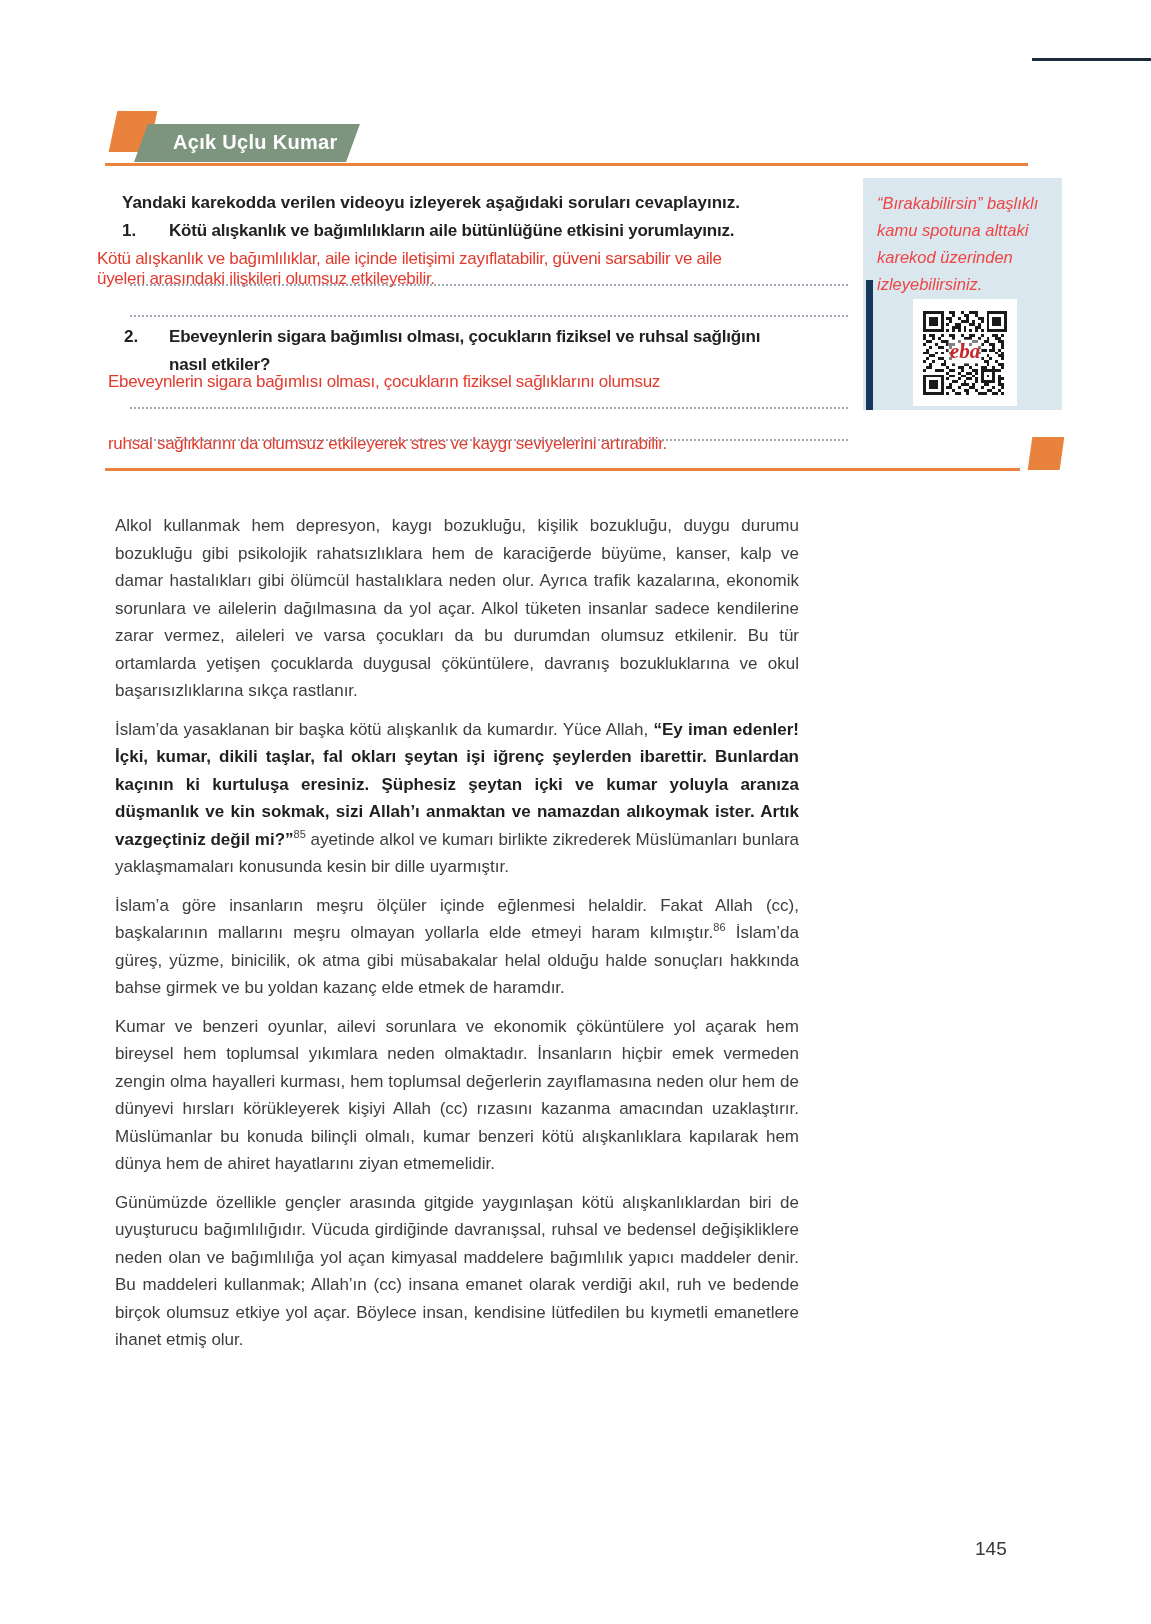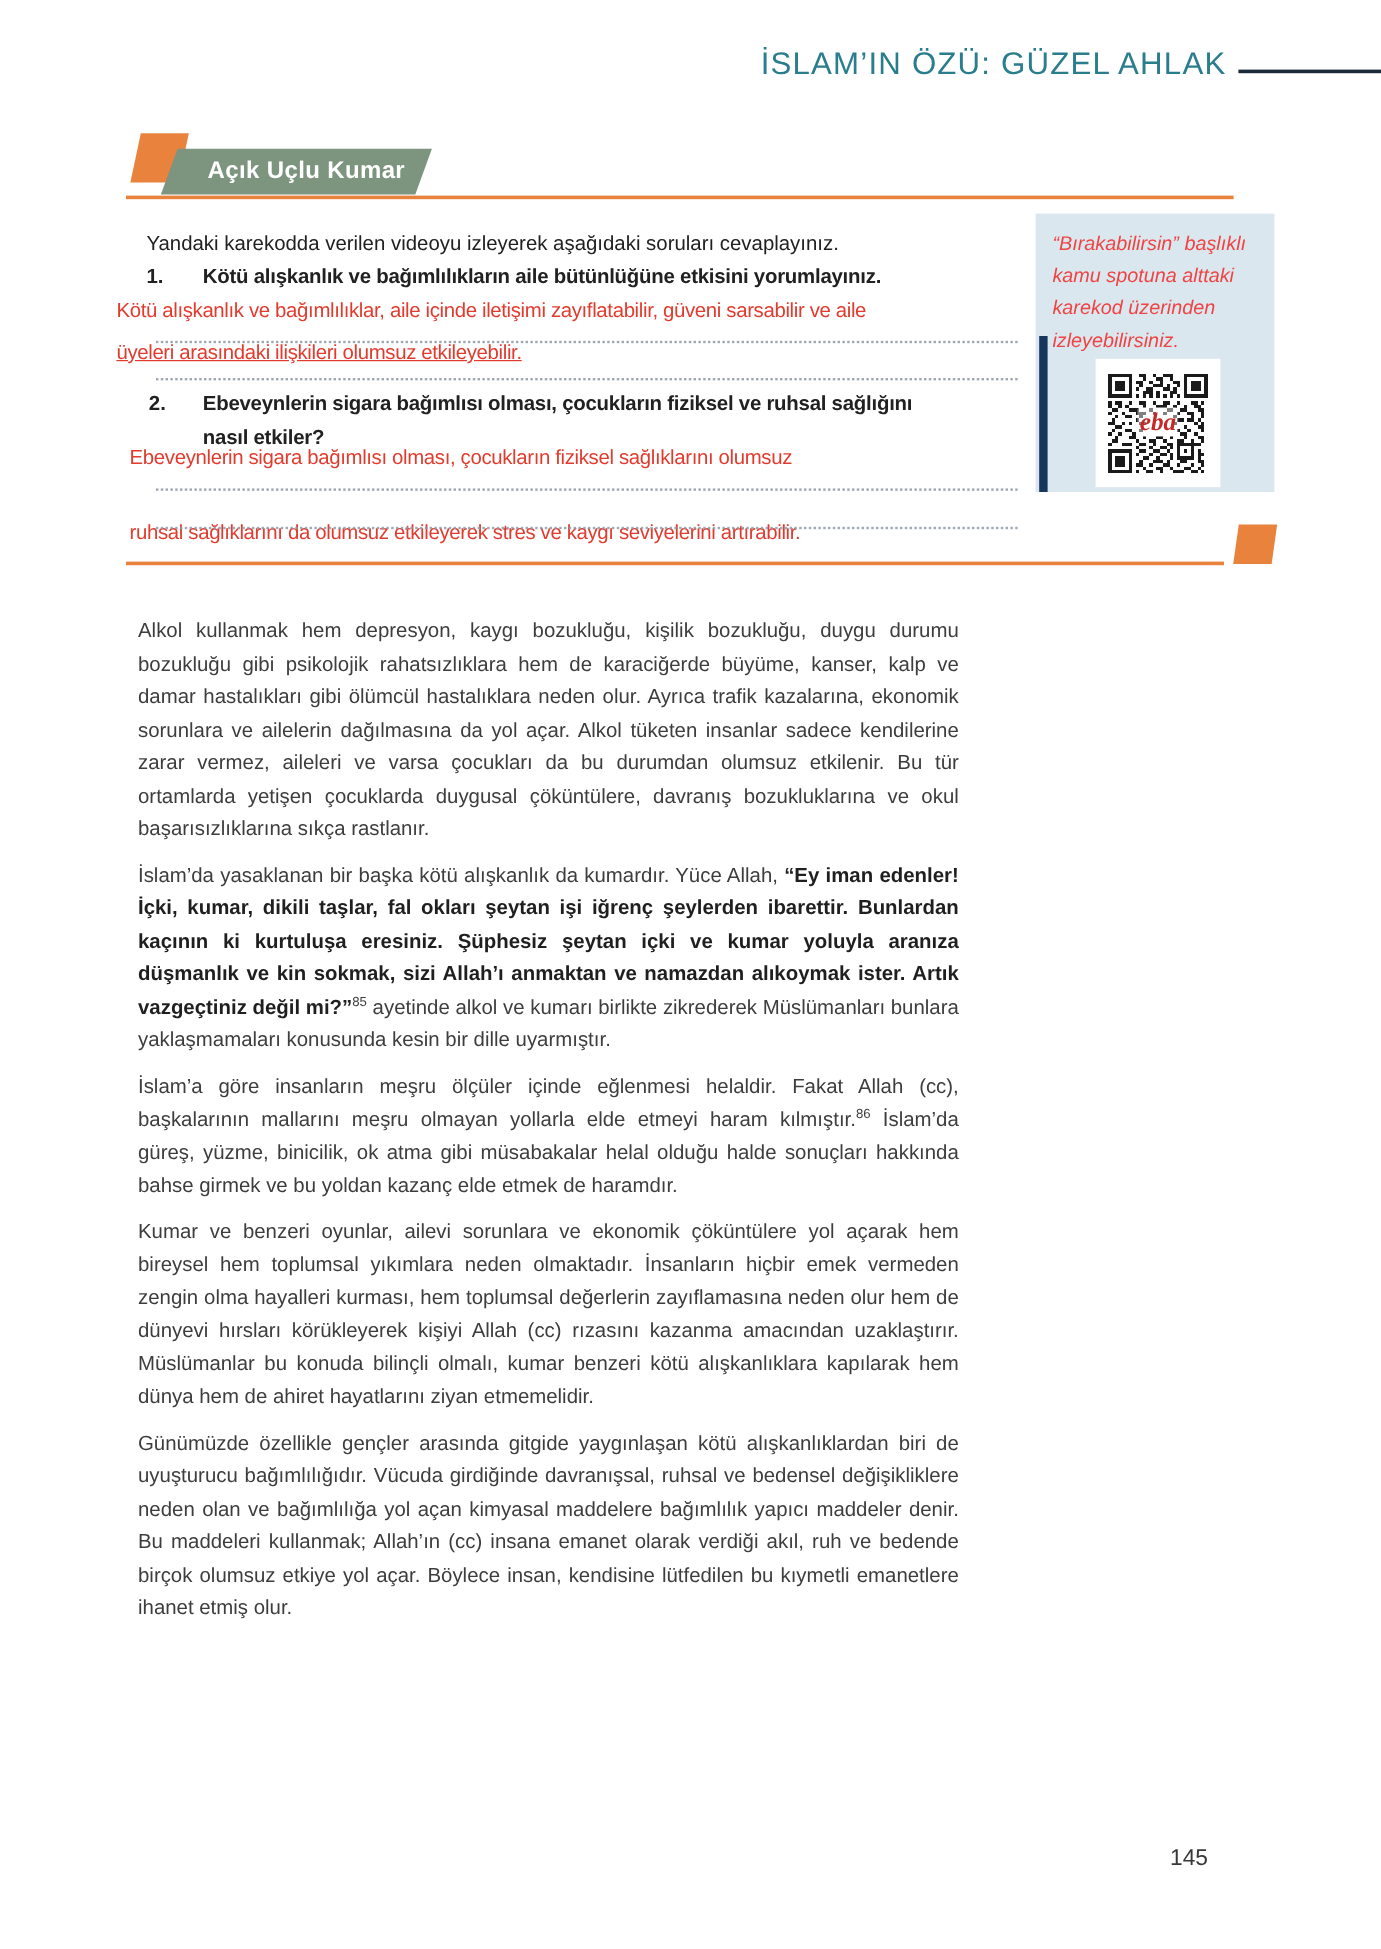--- a/index.html
+++ b/index.html
@@ -21,21 +21,21 @@
   .banner-bg{position:absolute;left:141px;top:124px;width:212px;height:38px;
              background:var(--green);transform:skewX(-20deg);}
   .banner-label{position:absolute;left:173px;top:131px;font-size:20px;font-weight:bold;
                 color:#ffffff;letter-spacing:.3px;}
   .rule-top{position:absolute;left:105px;top:163px;width:923px;height:3px;background:var(--orange);}
   .rule-bottom{position:absolute;left:105px;top:468px;width:915px;height:3px;background:var(--orange);}
   .accent-par{position:absolute;left:1030px;top:437px;width:32px;height:33px;
               background:var(--orange);transform:skewX(-8deg);}
 
   
-  .intro{position:absolute;left:122px;top:176px;font-size:17px;font-weight:normal;color:#212121;white-space:nowrap;}
+  .intro{position:absolute;left:122px;top:176px;font-size:17px;font-weight:bold;color:#212121;white-space:nowrap;}
   .qnum{position:absolute;font-size:17px;font-weight:bold;color:#212121;}
   .qline{position:absolute;left:169px;font-size:17px;font-weight:bold;color:#212121;
          letter-spacing:-.2px;white-space:nowrap;}
   .ans{position:absolute;font-size:17px;color:var(--red);letter-spacing:-.3px;white-space:nowrap;z-index:3;}
   .dotline{position:absolute;left:130px;width:718px;height:0;border-top:2px dotted #8d9aa5;
            z-index:4;opacity:.85;}
 
   
   .side-box{position:absolute;left:863px;top:178px;width:199px;height:232px;background:var(--lightblue);z-index:1;}
   .side-bar{position:absolute;left:866px;top:280px;width:7px;height:130px;background:var(--navy);z-index:2;}
@@ -55,35 +55,34 @@
   .bodycol b{color:#1f1f1f;}
   sup{font-size:11px;line-height:0;}
 
   .pageno{position:absolute;left:975px;top:1538px;font-size:19px;color:#383838;}
 </style>
 </head>
 <body>
 
 <div class="page">
 
-  <div class="header-title">İSLAM’IN ÖZÜ: GÜZEL AHLAK</div>
   <div class="header-line"></div>
 
   <div class="accent-square"></div>
   <div class="banner-bg"></div>
   <div class="banner-label">Açık Uçlu Kumar</div>
   <div class="rule-top"></div>
 
   <p class="intro">Yandaki karekodda verilen videoyu izleyerek aşağıdaki soruları cevaplayınız.</p>
 
   <span class="qnum" style="left:122px;top:221px;">1.</span>
   <span class="qline" style="top:221px;">Kötü alışkanlık ve bağımlılıkların aile bütünlüğüne etkisini yorumlayınız.</span>
 
   <span class="ans" style="left:97px;top:249px;">Kötü alışkanlık ve bağımlılıklar, aile içinde iletişimi zayıflatabilir, güveni sarsabilir ve aile</span>
-  <span class="ans" style="left:97px;top:284px;text-decoration:underline;">üyeleri arasındaki ilişkileri olumsuz etkileyebilir.</span>
+  <span class="ans" style="left:97px;top:269px;">üyeleri arasındaki ilişkileri olumsuz etkileyebilir.</span>
   <div class="dotline" style="top:284px;"></div>
   <div class="dotline" style="top:315px;"></div>
 
   <span class="qnum" style="left:124px;top:327px;">2.</span>
   <span class="qline" style="top:327px;">Ebeveynlerin sigara bağımlısı olması, çocukların fiziksel ve ruhsal sağlığını</span>
   <span class="qline" style="top:355px;">nasıl etkiler?</span>
 
   <span class="ans" style="left:108px;top:372px;">Ebeveynlerin sigara bağımlısı olması, çocukların fiziksel sağlıklarını olumsuz</span>
   <span class="ans" style="left:108px;top:434px;">ruhsal sağlıklarını da olumsuz etkileyerek stres ve kaygı seviyelerini artırabilir.</span>
   <div class="dotline" style="top:407px;"></div>

